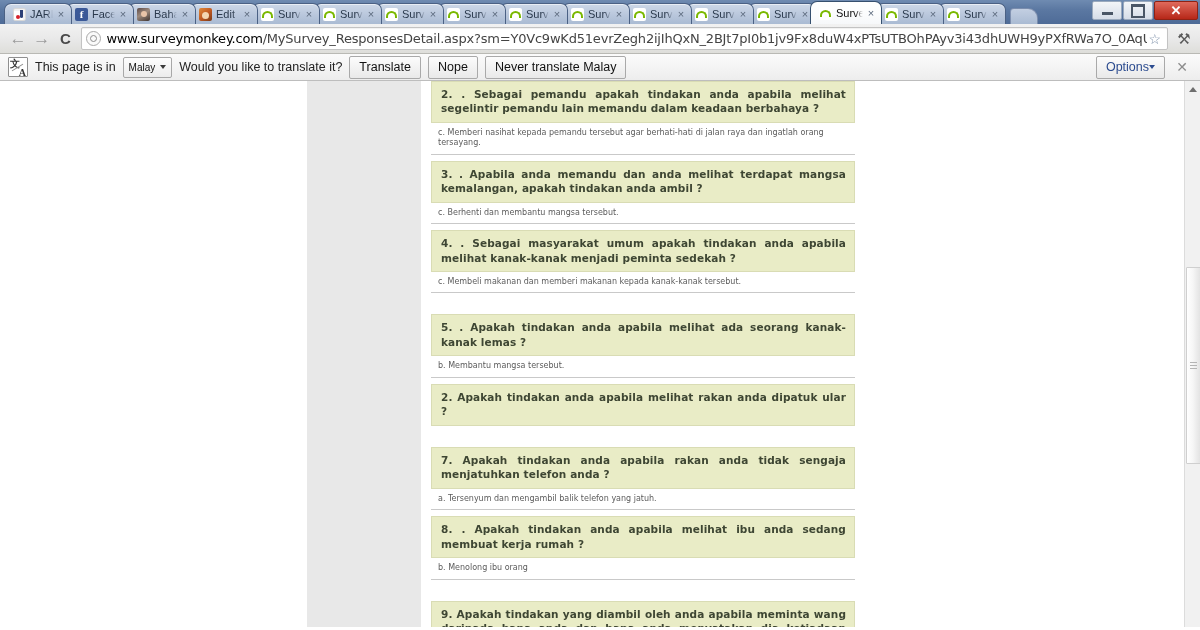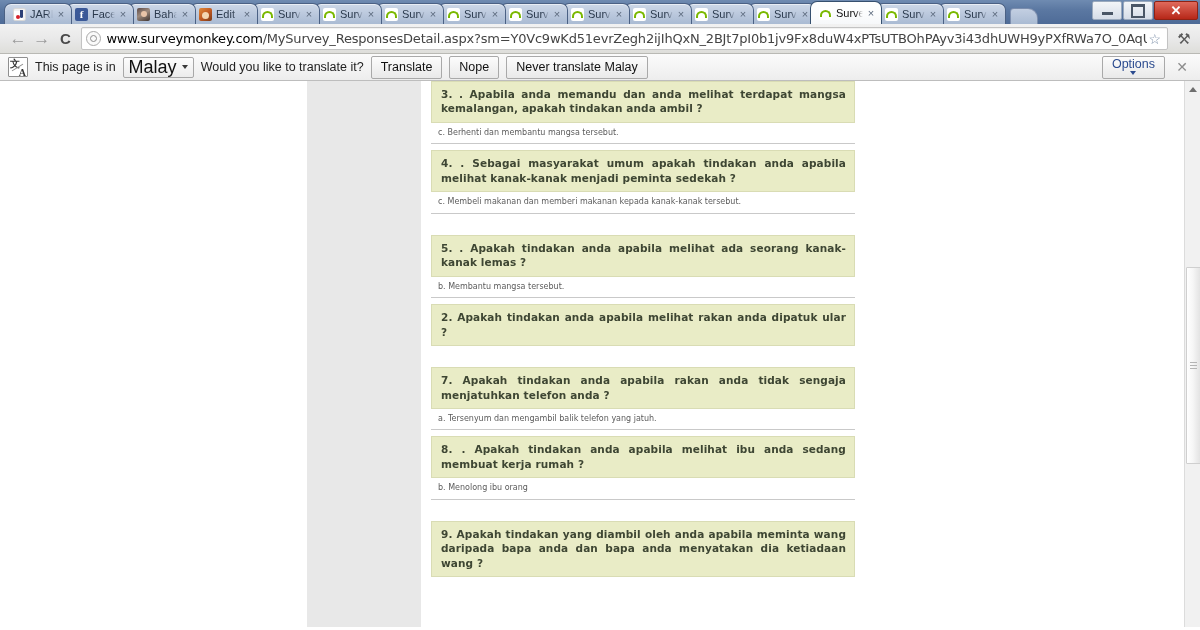--- a/index.html
+++ b/index.html
@@ -125,35 +125,35 @@
   }
   .xlate-icon b{position:absolute;font-family:"Liberation Serif",serif;font-weight:bold;}
   .xlate-icon .g1{left:1px;top:-1px;font-size:10px;color:#333;}
   .xlate-icon .g2{right:1px;bottom:-2px;font-size:10px;color:#333;}
   .xlate-icon .sl{position:absolute;left:2px;top:9px;width:13px;height:1px;background:#8f8f8f;transform:rotate(-32deg);}
   .ib-text{white-space:nowrap;}
   .langsel{
     height:19px;display:flex;align-items:center;gap:5px;padding:0 5px;
     border:1px solid #a8a8a8;border-radius:2px;
     background:linear-gradient(to bottom,#fdfdfd,#ececec);
-    font-size:18px;color:#111;
+    font-size:10px;color:#111;
   }
   .caret{width:0;height:0;border-left:3.5px solid transparent;border-right:3.5px solid transparent;border-top:4px solid #3a3a3a;}
   .ibbtn{
     height:21px;display:flex;align-items:center;padding:0 9px;
     border:1px solid #a9a9a9;border-radius:2px;
     background:linear-gradient(to bottom,#fcfcfc,#e9e9e9);
     font-size:12.5px;color:#111;white-space:nowrap;
   }
   .ib-spacer{flex:1 1 auto;}
   .ib-options{
     height:21px;display:flex;align-items:center;padding:0 9px;
     border:1px solid #a9a9a9;border-radius:2px;
     background:linear-gradient(to bottom,#fcfcfc,#e9e9e9);
-    font-size:12.5px;color:#2b4b8f;flex-direction:column;
+    font-size:12.5px;color:#2b4b8f;
   }
   .ib-close{width:20px;text-align:center;color:#8c8c8c;font-size:14px;}
 
   
   .viewport{
     position:relative;width:1200px;height:546px;background:#fff;overflow:hidden;
   }
   .page{position:absolute;left:0;top:0;width:1184px;height:546px;background:#fff;}
   .leftpanel{
     position:absolute;left:307px;top:0;width:114px;height:546px;background:#e8e8e8;
@@ -368,20 +368,24 @@
       <i class="caret" style="border-top-color:#2b4b8f;"></i>
     </span>
     <span class="ib-close">✕</span>
   </div>
 
   <div class="viewport">
     <div class="page">
       <div class="leftpanel"></div>
       <div class="content" id="questions-host">
           <div class="qblock">
+            <div class="qhead">2. . Sebagai pemandu apakah tindakan anda apabila melihat segelintir pemandu lain memandu dalam keadaan berbahaya ?</div>
+            <div class="qans">c. Memberi nasihat kepada pemandu tersebut agar berhati-hati di jalan raya dan ingatlah orang tersayang.</div>
+          </div>
+          <div class="qblock">
             <div class="qhead">3. . Apabila anda memandu dan anda melihat terdapat mangsa kemalangan, apakah tindakan anda ambil ?</div>
             <div class="qans">c. Berhenti dan membantu mangsa tersebut.</div>
           </div>
           <div class="qblock">
             <div class="qhead">4. . Sebagai masyarakat umum apakah tindakan anda apabila melihat kanak-kanak menjadi peminta sedekah ?</div>
             <div class="qans">c. Membeli makanan dan memberi makanan kepada kanak-kanak tersebut.</div>
           </div>
           <div class="gap"></div>
           <div class="qblock">
             <div class="qhead">5. . Apakah tindakan anda apabila melihat ada seorang kanak-kanak lemas ?</div>

